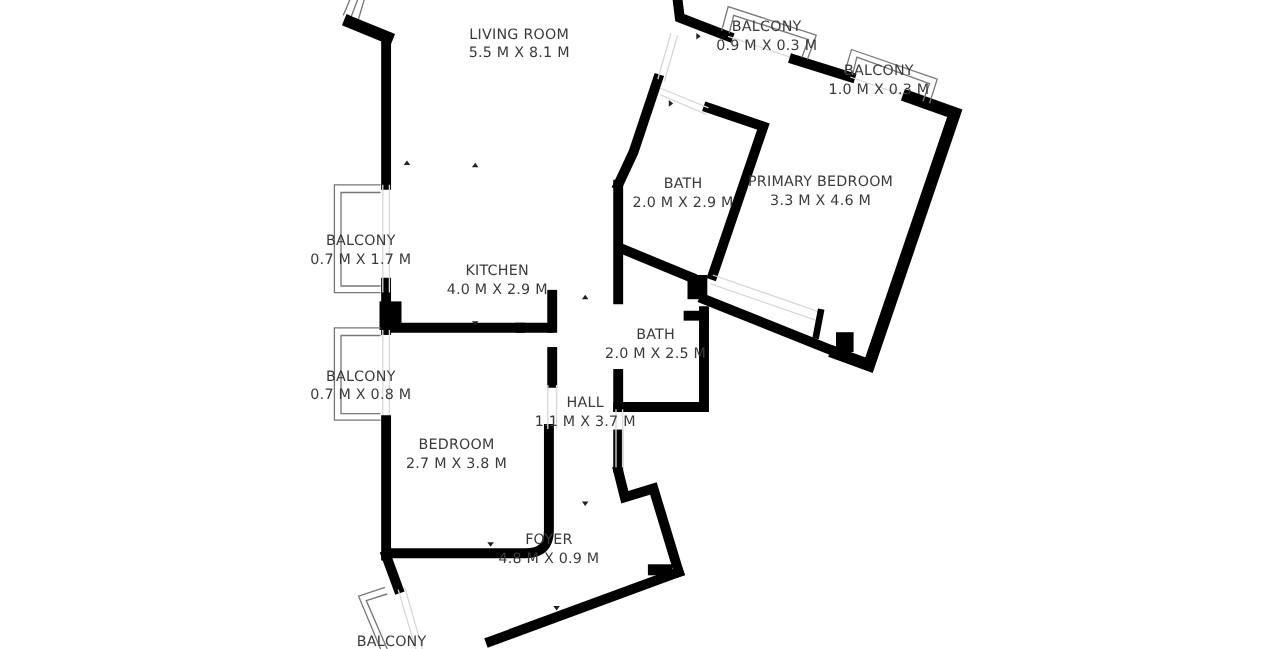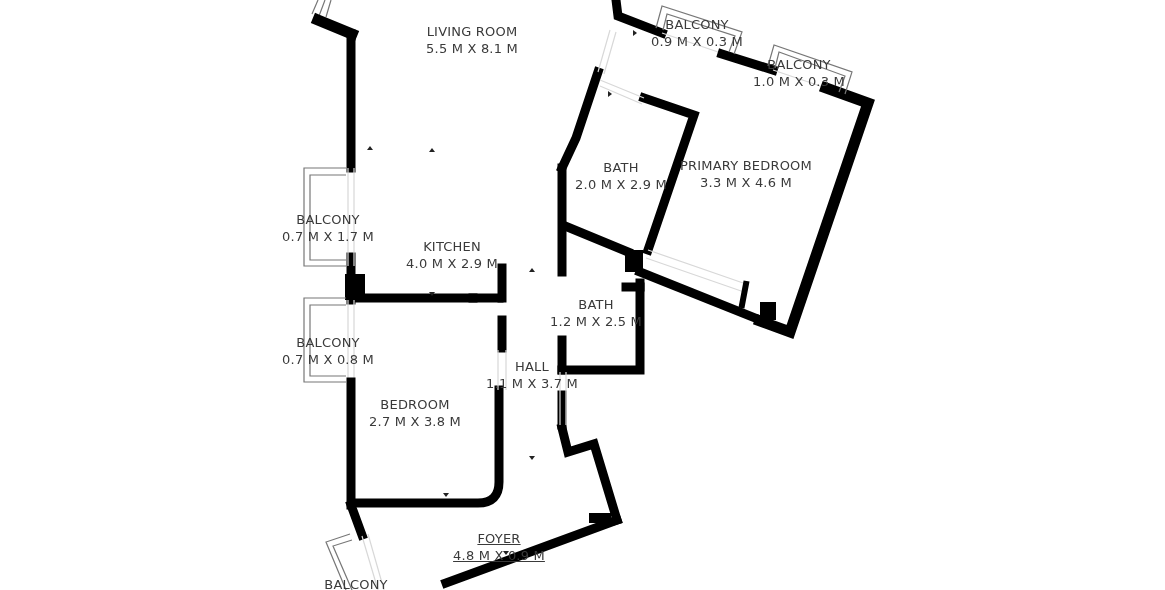--- a/index.html
+++ b/index.html
@@ -152,35 +152,35 @@
   <div class="label" style="left:328px;top:228px;">
     <span class="name">BALCONY</span>
     <span class="dims">0.7 M X 1.7 M</span>
   </div>
   <div class="label" style="left:452px;top:241px;margin-top:14px;">
     <span class="name">KITCHEN</span>
     <span class="dims">4.0 M X 2.9 M</span>
   </div>
   <div class="label" style="left:596px;top:313px;">
     <span class="name">BATH</span>
-    <span class="dims">1.2 M X 2.5 M</span>
+    <span class="dims">2.0 M X 2.5 M</span>
   </div>
   <div class="label" style="left:328px;top:351px;">
     <span class="name">BALCONY</span>
     <span class="dims">0.7 M X 0.8 M</span>
   </div>
   <div class="label" style="left:532px;top:375px;">
     <span class="name">HALL</span>
     <span class="dims">1.1 M X 3.7 M</span>
   </div>
   <div class="label" style="left:415px;top:413px;">
     <span class="name">BEDROOM</span>
     <span class="dims">2.7 M X 3.8 M</span>
   </div>
-  <div class="label" style="left:499px;top:547px;text-decoration:underline;">
+  <div class="label" style="left:499px;top:500px;">
     <span class="name">FOYER</span>
     <span class="dims">4.8 M X 0.9 M</span>
   </div>
   <div class="label" style="left:356px;top:584px;">
     <span class="name">BALCONY</span>
     <span class="dims"></span>
   </div>
 </div>
 
 </body></html>

